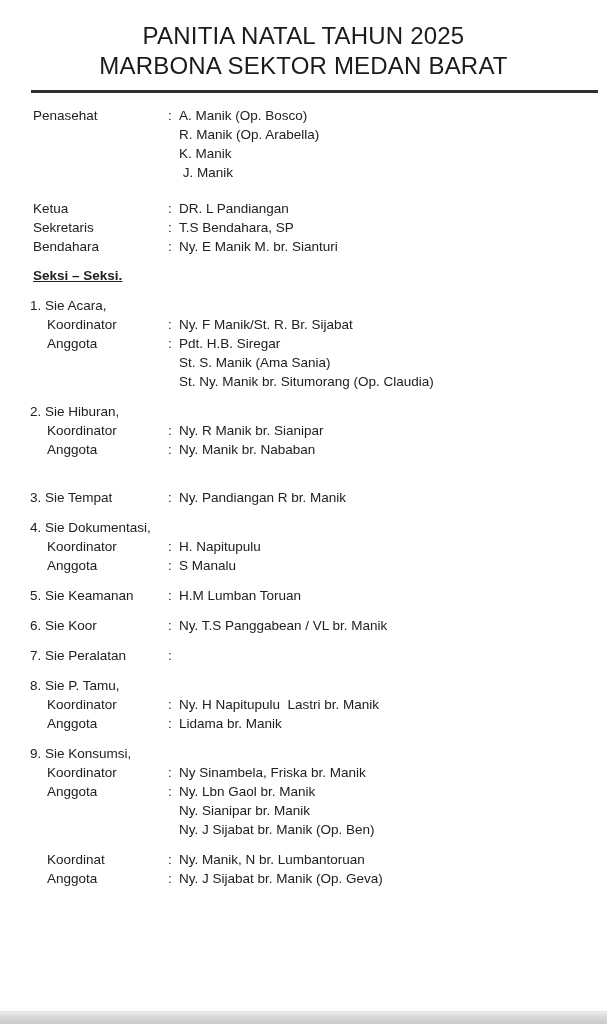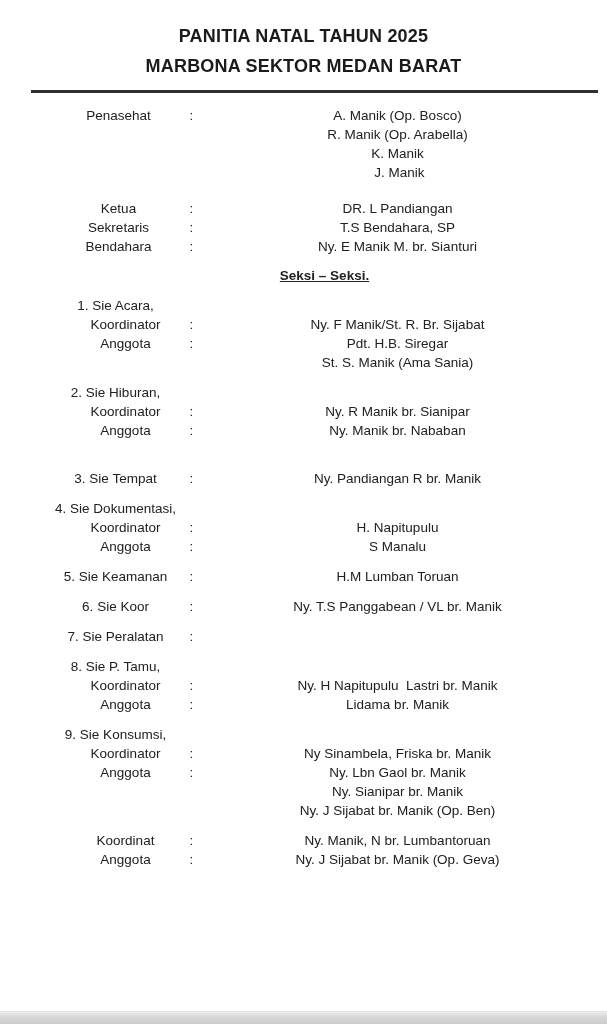--- a/index.html
+++ b/index.html
@@ -6,26 +6,26 @@
   .page {
     position:relative;
     width:607px; height:1024px;
     background:#ffffff;
     overflow:hidden;
     font-family:"Liberation Sans", sans-serif;
     color:#212121;
   }
   .doc-header { padding-top:21px; text-align:center; }
   .title-line {
-    font-size:18px; font-weight:700; line-height:30px;
+    font-size:24px; font-weight:400; line-height:30px;
     color:#1b1b1b; letter-spacing:0.2px;
   }
   .divider { height:3px; background:#2f2f2f; margin:9px 9px 0 31px; }
 
-  .content { margin:13px 9px 0 51px; font-size:13.5px; line-height:19px;text-align:center; }
+  .content { margin:13px 9px 0 33px; font-size:13.5px; line-height:19px; }
 
   .row { display:flex; }
   .row .label { flex:0 0 135px; width:135px; }
   .row .colon { flex:0 0 11px; width:11px; }
   .row .value { flex:1; white-space:pre-wrap; }
   .row.sub .label { padding-left:14px; box-sizing:border-box; }
 
   #officers .group:nth-child(2) { margin-top:17px; }
 
   .sections-heading {
@@ -120,20 +120,21 @@
             <div class="value">Pdt. H.B. Siregar</div>
           </div>
           <div class="row sub">
             <div class="label"></div>
             <div class="colon"></div>
             <div class="value">St. S. Manik (Ama Sania)</div>
           </div>
           <div class="row sub">
             <div class="label"></div>
             <div class="colon"></div>
+            <div class="value">St. Ny. Manik br. Situmorang (Op. Claudia)</div>
           </div>
         </div>
         <div class="section">
           <div class="row section-header">
             <div class="label"><span>2.</span> <span>Sie Hiburan,</span></div>
           </div>
           <div class="row sub">
             <div class="label">Koordinator</div>
             <div class="colon">:</div>
             <div class="value">Ny. R Manik br. Sianipar</div>

